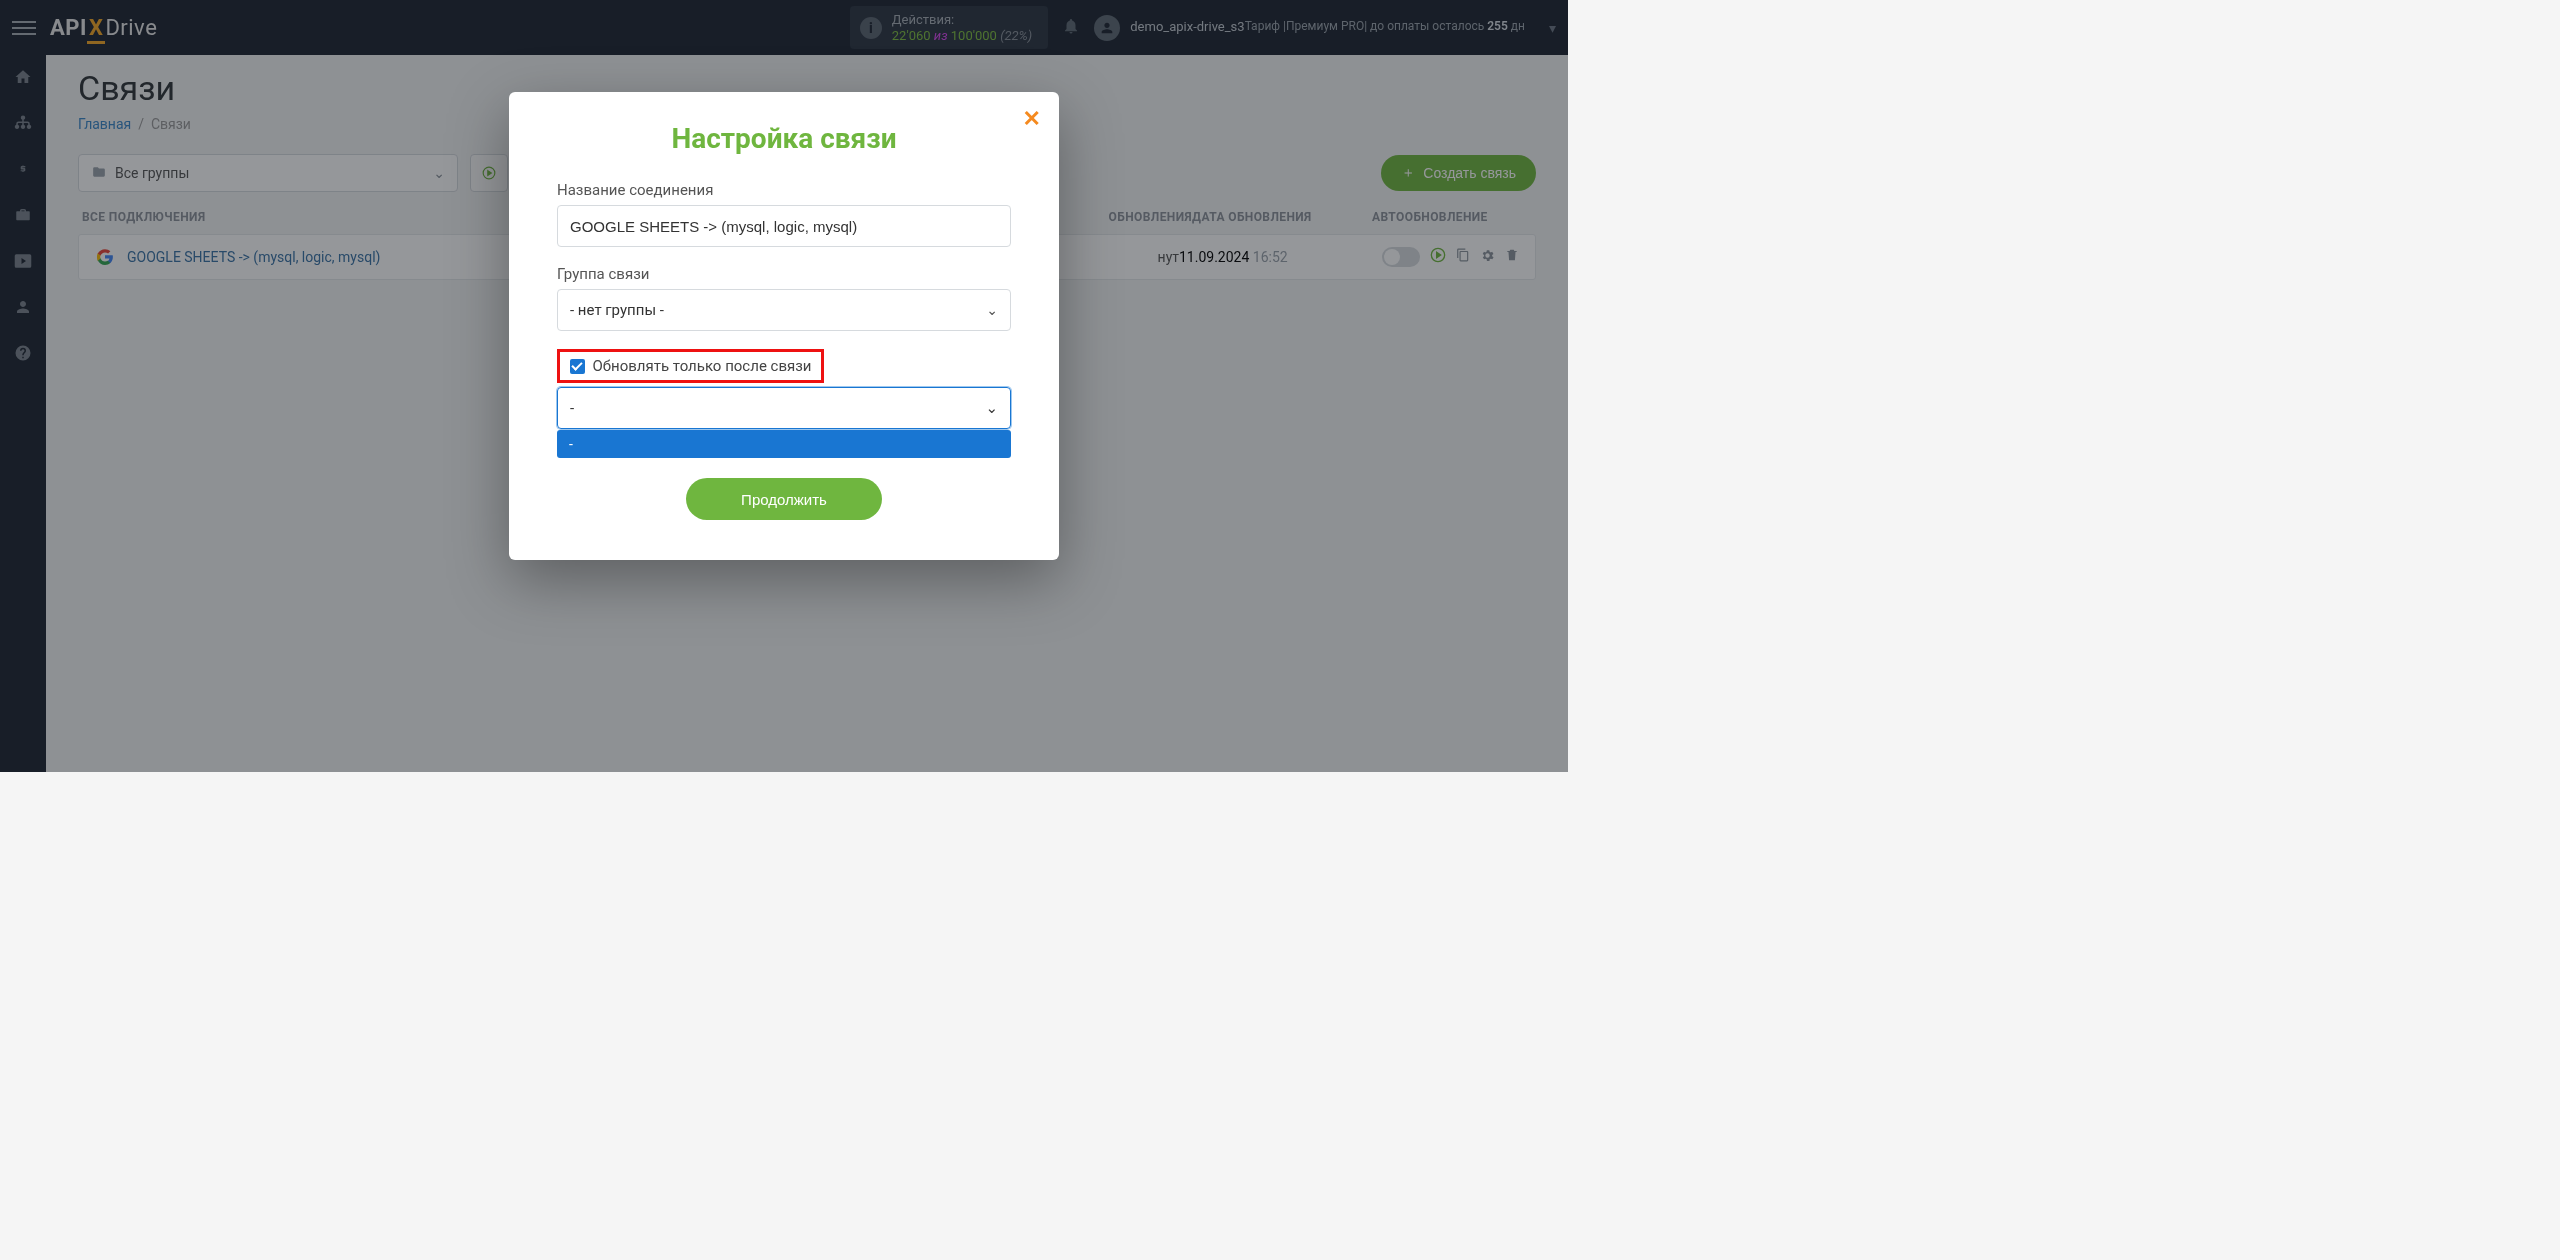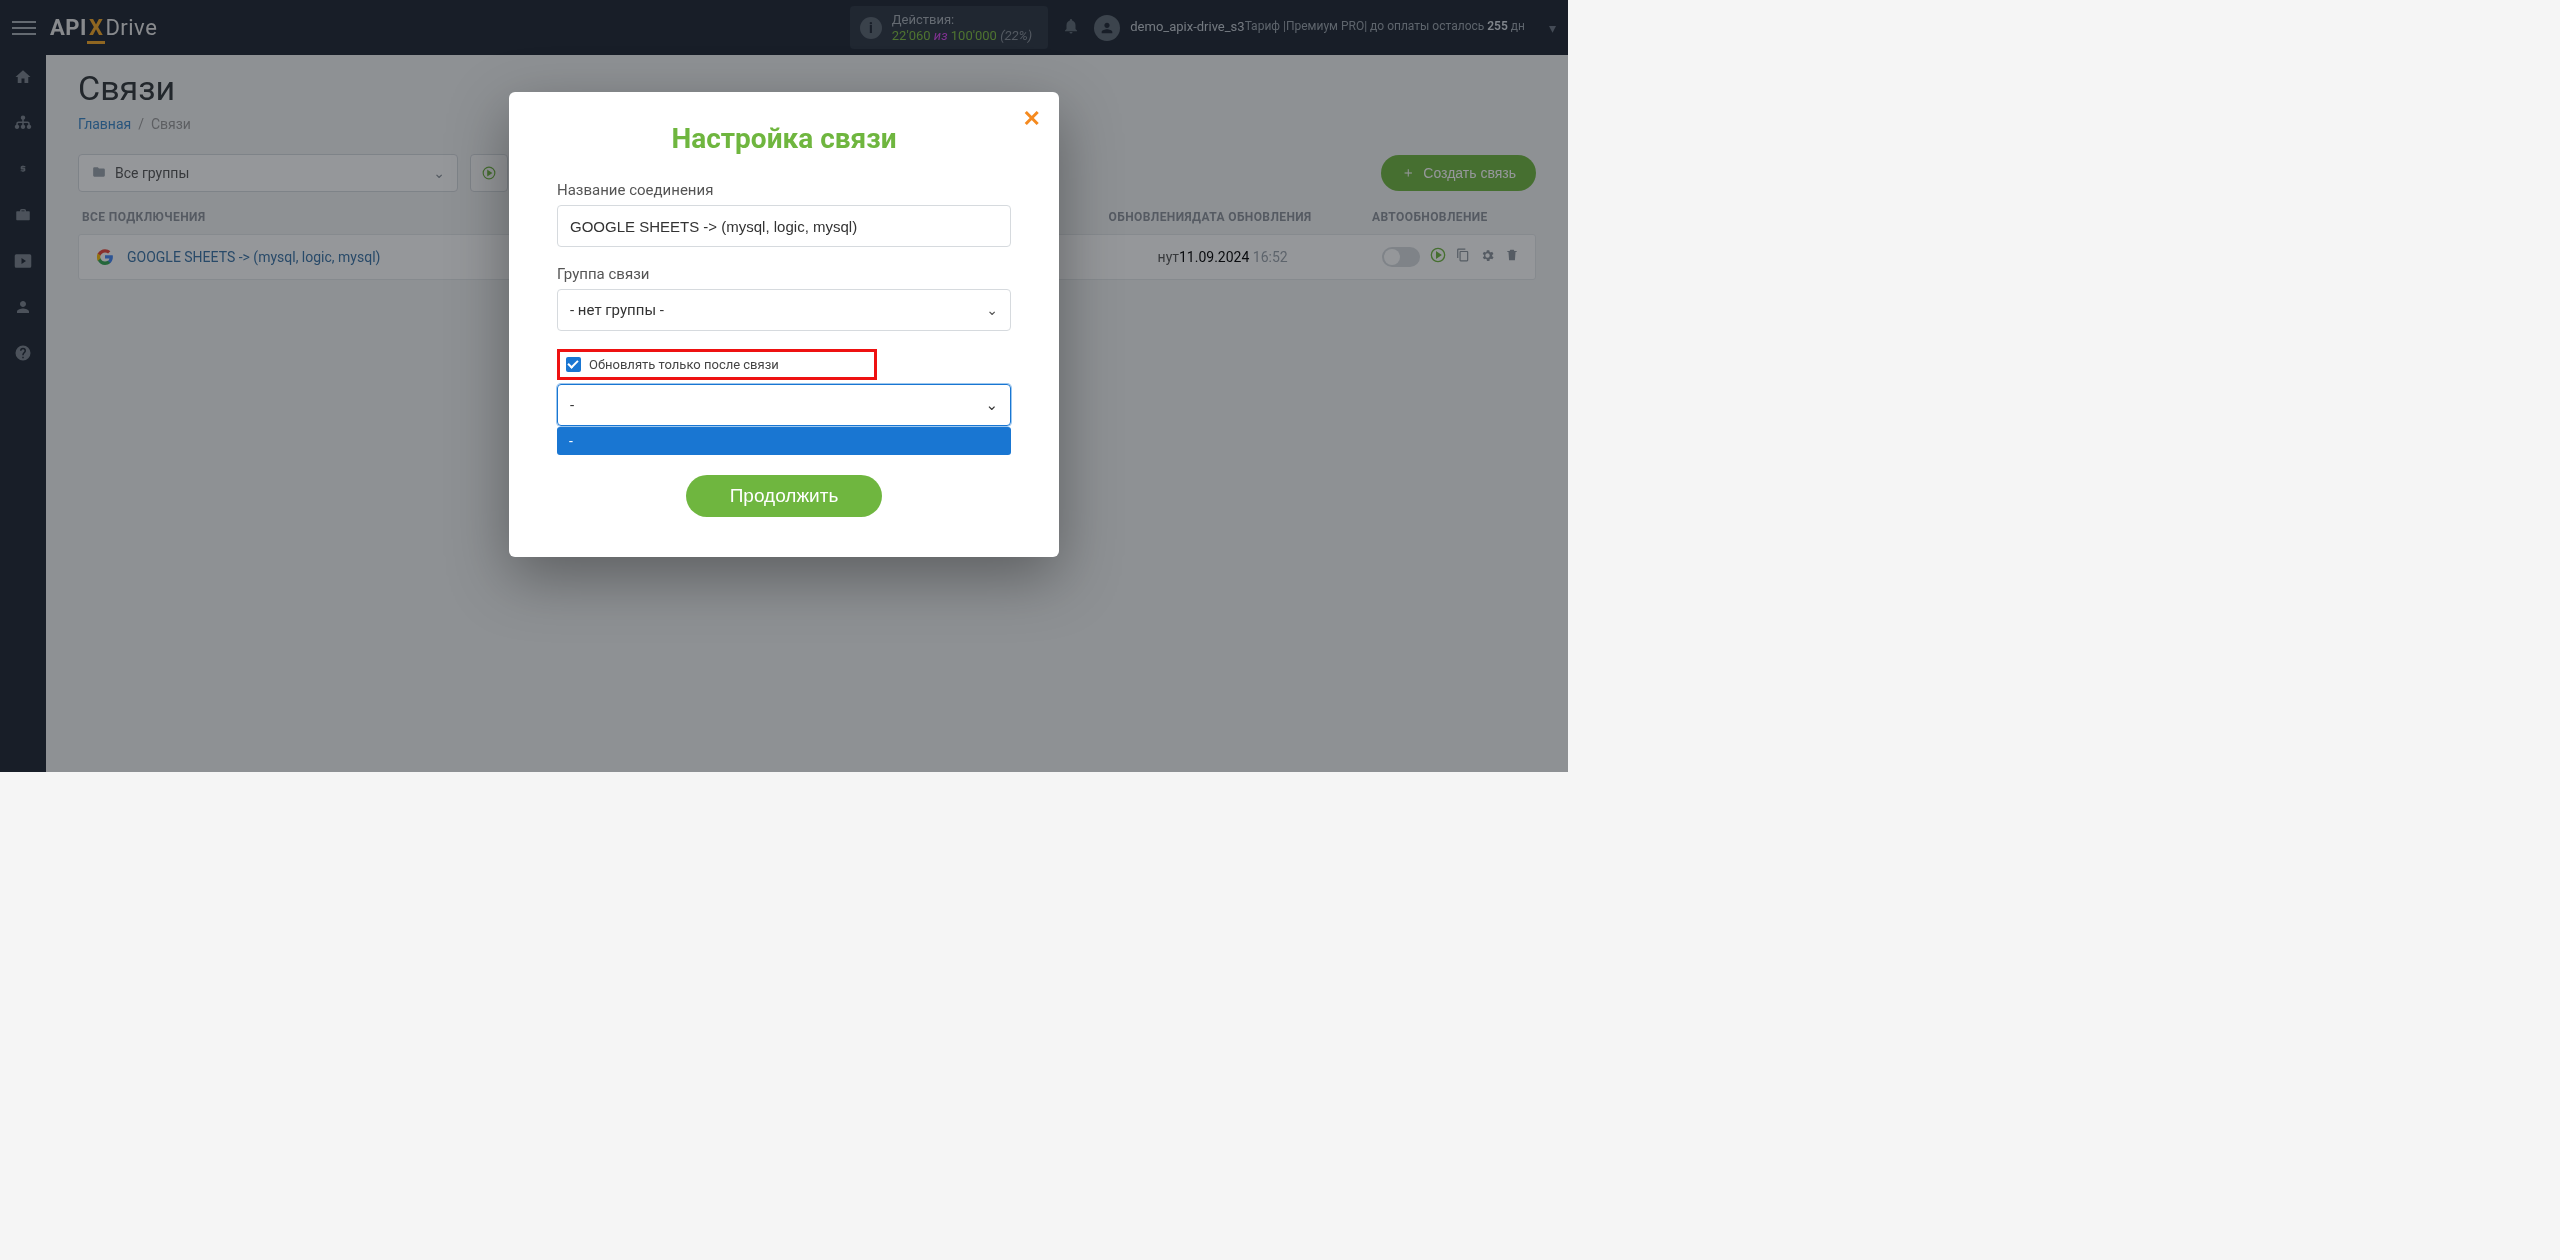--- a/index.html
+++ b/index.html
@@ -147,22 +147,22 @@
     color:#6fb63f; font-size:28px; font-weight:700; text-align:center; margin-bottom:26px;
   }
   .fld-label { color:#555; font-size:15px; margin-bottom:6px; }
   .fld-input, .fld-select {
     width:100%; height:42px; border:1px solid #d6dade; border-radius:4px;
     padding:0 12px; font-size:15px; color:#333; background:#fff;
     display:flex; align-items:center; position:relative; margin-bottom:18px;
   }
   .fld-select .chev-d { position:absolute; right:12px; color:#555; font-size:14px; }
   .chk-row {
-    display:flex; align-items:center; gap:8px; font-size:13px; color:#444;
-    border:3px solid #e11; padding:5px 6px; width:320px; margin-bottom:4px;
+    display:flex; align-items:center; gap:8px; font-size:15px; color:#444;
+    border:3px solid #e11; padding:5px 6px; width:267px; margin-bottom:4px;justify-content:center;
   }
   .chk {
     width:15px; height:15px; background:#1976d2; border-radius:2px; position:relative;
   }
   .chk::after {
     content:""; position:absolute; left:4px; top:1px; width:4px; height:8px;
     border:solid #fff; border-width:0 2px 2px 0; transform:rotate(45deg);
   }
   .dep-select {
     width:100%; height:42px; border:1px solid #1976d2; border-radius:4px;
@@ -171,21 +171,21 @@
     margin-bottom:0;
   }
   .dep-select .chev-d { position:absolute; right:12px; color:#333; }
   .dropdown-opt {
     margin-top:1px; background:#1976d2; color:#fff; border-radius:3px;
     height:28px; display:flex; align-items:center; padding:0 12px; font-size:14px;
     margin-bottom:20px;
   }
   .continue-btn {
     display:block; margin:0 auto; background:#6fb63f; color:#fff; border:none;
-    border-radius:22px; height:42px; width:196px; font-size:19px; cursor:pointer;
+    border-radius:22px; height:42px; width:196px; font-size:15px; cursor:pointer;
   }
 </style>
 </head>
 <body>
 
 <div class="topbar">
   <div class="hamburger">
     <span></span>
       <span></span>
       <span></span>

